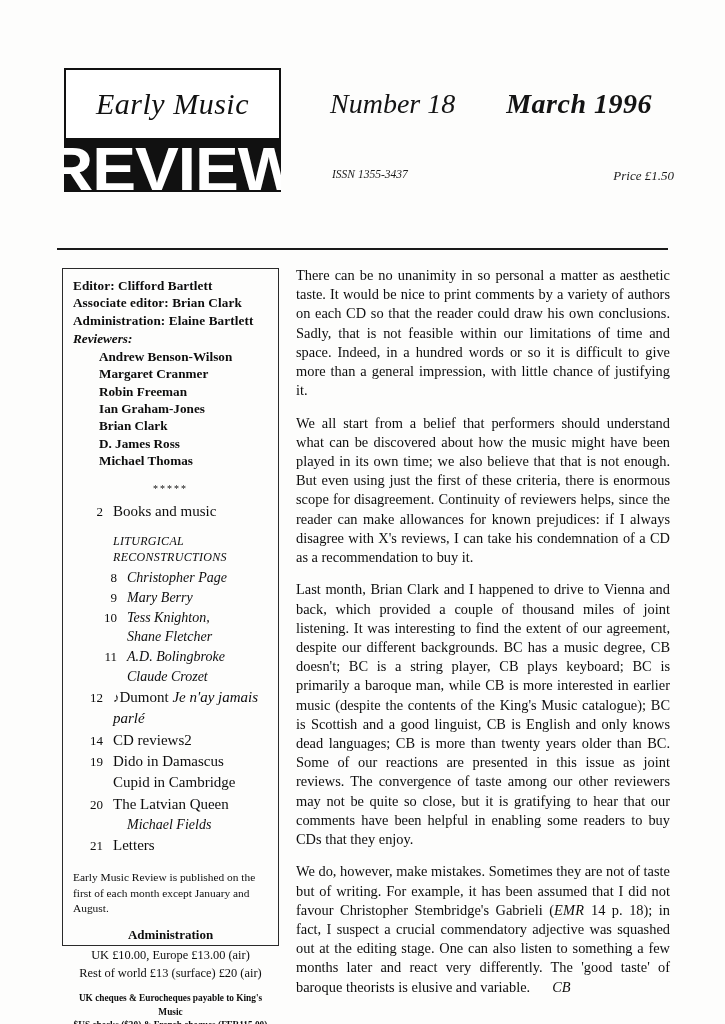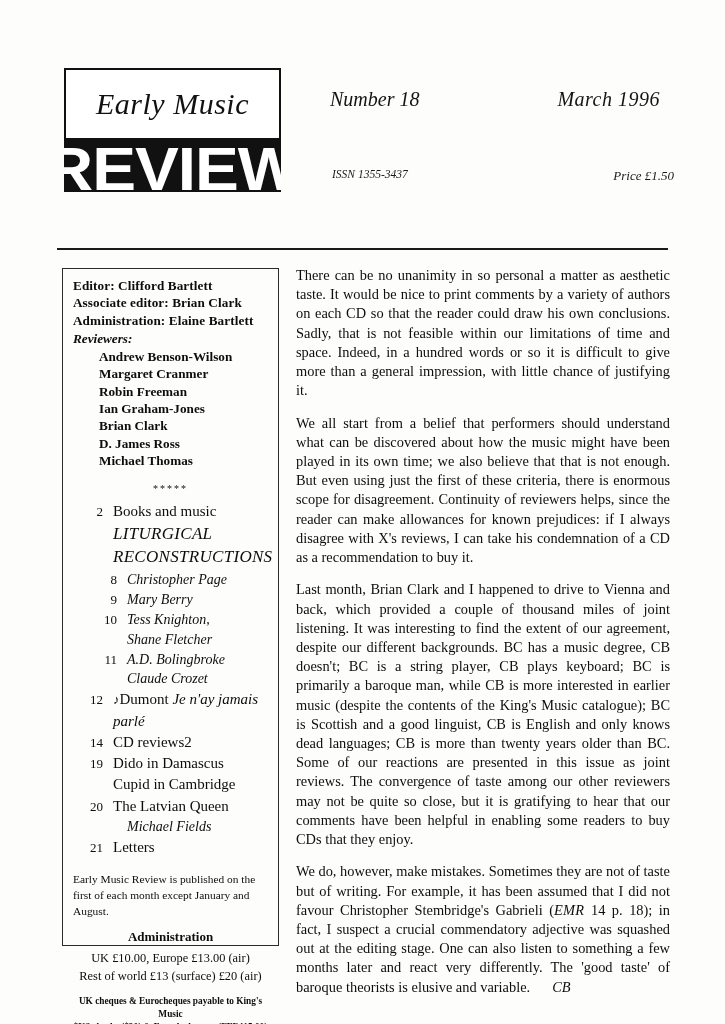--- a/index.html
+++ b/index.html
@@ -65,25 +65,25 @@
   }
 
   .issue-line {
     position: absolute;
     top: 88px;
     left: 300px;
     width: 380px;
     display: flex;
     justify-content: space-between;
     font-style: italic;
-    font-size: 20px;
+    font-size: 28px;
     color: #141414;
   }
   .issue-line .num { margin-left: 30px; }
-  .issue-line .date { margin-right: 20px; letter-spacing: 0.5px; }
+  .issue-line .date { margin-right: 28px; letter-spacing: 0.5px; font-weight: bold; }
 
   .issn-line {
     position: absolute;
     top: 168px;
     left: 300px;
     width: 380px;
     display: flex;
     justify-content: space-between;
     font-style: italic;
     font-size: 11.5px;
@@ -134,24 +134,24 @@
     font-size: 13px;
     padding-right: 10px;
   }
   .toc-row .pg.indent { width: 44px; flex: 0 0 44px; }
   .toc-row .ti { font-size: 15px; }
   .toc-row .ti.it { font-style: italic; font-size: 14px; }
   .toc-row.sub .ti { font-size: 14px; }
   .toc-caps {
     font-style: italic;
     font-variant: small-caps;
-    font-size: 17px;
+    font-size: 12px;
     letter-spacing: 0.3px;
     padding-left: 40px;
-    margin: 1px 0 2px 0;
+    margin: 12px 0 2px 0;
   }
   .toc-cont { padding-left: 40px; font-size: 15px; line-height: 1.42; }
   .toc-cont.it { font-style: italic; font-size: 14px; padding-left: 54px; }
   .note { font-size: 13px; }
 
   .pubnote {
     margin-top: 14px;
     font-size: 11.4px;
     line-height: 1.38;
   }

